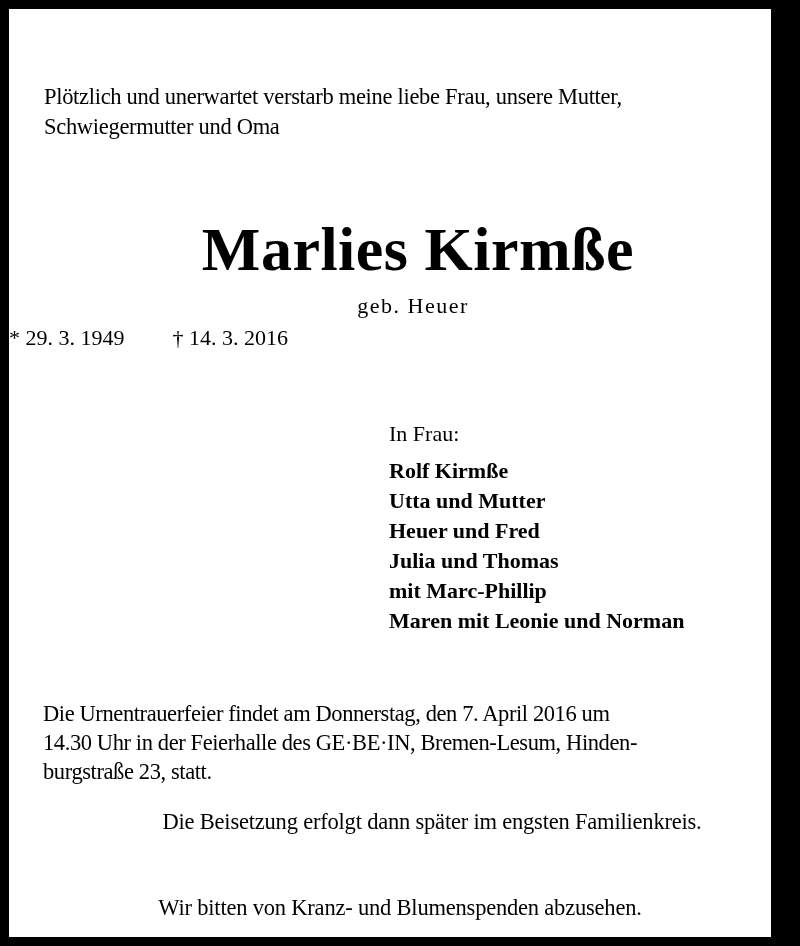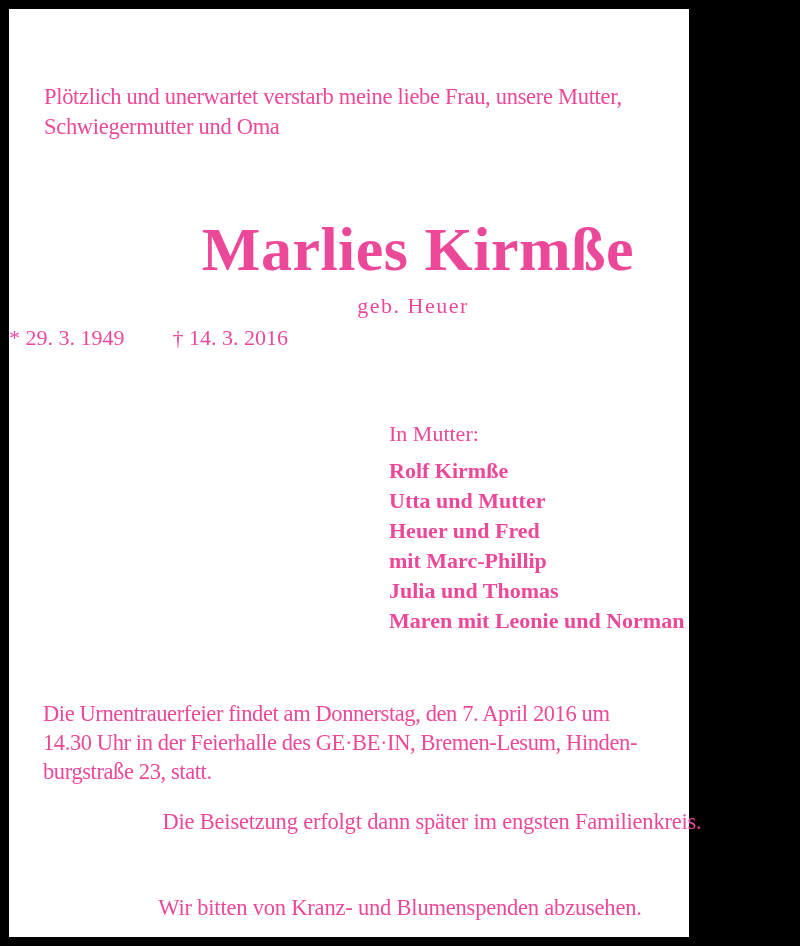--- a/index.html
+++ b/index.html
@@ -1,17 +1,17 @@
 <!DOCTYPE html>
 <html><head>
 <meta charset="utf-8">
 <style>
   html, body { margin:0; padding:0; }
   body { width:800px; height:946px; background:#000; position:relative; overflow:hidden; }
-  .paper { position:absolute; left:9px; top:9px; width:680px; height:928px; background:#fff; color:#ec4899;
+  .paper { position:absolute; left:9px; top:9px; width:762px; height:928px; background:#fff; color:#000000;
     font-family:"Liberation Serif","DejaVu Serif",serif; }
   .intro { position:absolute; left:35px; top:73px; font-size:22.5px; line-height:30px; letter-spacing:-0.3px; }
   .name { position:absolute; left:0; width:782px; top:205px; text-align:center; font-weight:bold; font-size:62px; line-height:70px; letter-spacing:0.5px;padding-left:18px; }
   .nee { position:absolute; left:0; width:782px; top:283px; text-align:center; font-size:22px; letter-spacing:1.5px; line-height:28px;padding-left:13px; }
   .dates { position:absolute; left:0; width:782px; top:314px; font-size:22px; line-height:30px; }
   .dates span.gap { display:inline-block; width:48px; }
   .love { position:absolute; left:380px; top:410px; font-size:22px; line-height:30px; }
   .family { position:absolute; left:380px; top:447px; font-size:22px; line-height:30px; font-weight:bold; }
   .family div { white-space:nowrap; }
   .info { position:absolute; left:34px; top:690px; width:716px; font-size:22.5px; line-height:29px; letter-spacing:-0.4px; text-align:justify; }
@@ -26,27 +26,27 @@
     <div>Plötzlich und unerwartet verstarb meine liebe Frau, unsere Mutter,</div>
     <div>Schwiegermutter und Oma</div>
   </div>
 
   <div class="name">Marlies Kirmße</div>
   <div class="nee">geb. Heuer</div>
   <div class="dates">
     <span>* 29. 3. 1949</span><span class="gap"></span><span>† 14. 3. 2016</span>
   </div>
 
-  <div class="love">In Mutter:</div>
+  <div class="love">In Frau:</div>
   <div class="family">
     <div>Rolf Kirmße</div>
     <div>Utta und Mutter</div>
     <div>Heuer und Fred</div>
+    <div>Julia und Thomas</div>
     <div>mit Marc-Phillip</div>
-    <div>Julia und Thomas</div>
     <div>Maren mit Leonie und Norman</div>
   </div>
 
   <div class="info">
     <div>Die Urnentrauerfeier findet am Donnerstag, den 7. April 2016 um</div>
     <div>14.30 Uhr in der Feierhalle des GE·BE·IN, Bremen-Lesum, Hinden-</div>
     <div>burgstraße 23, statt.</div>
   </div>
   <div class="c1">Die Beisetzung erfolgt dann später im engsten Familienkreis.</div>
   <div class="c2">Wir bitten von Kranz- und Blumenspenden abzusehen.</div>

